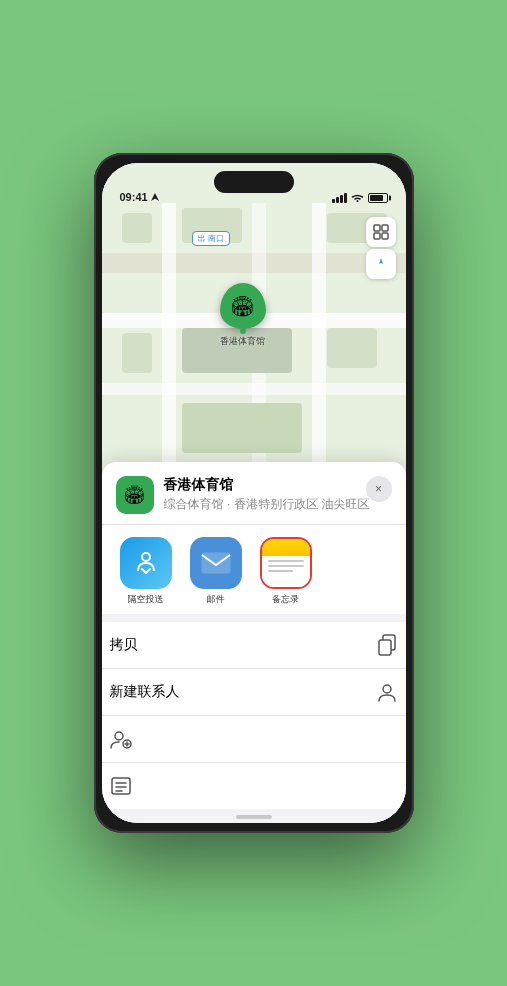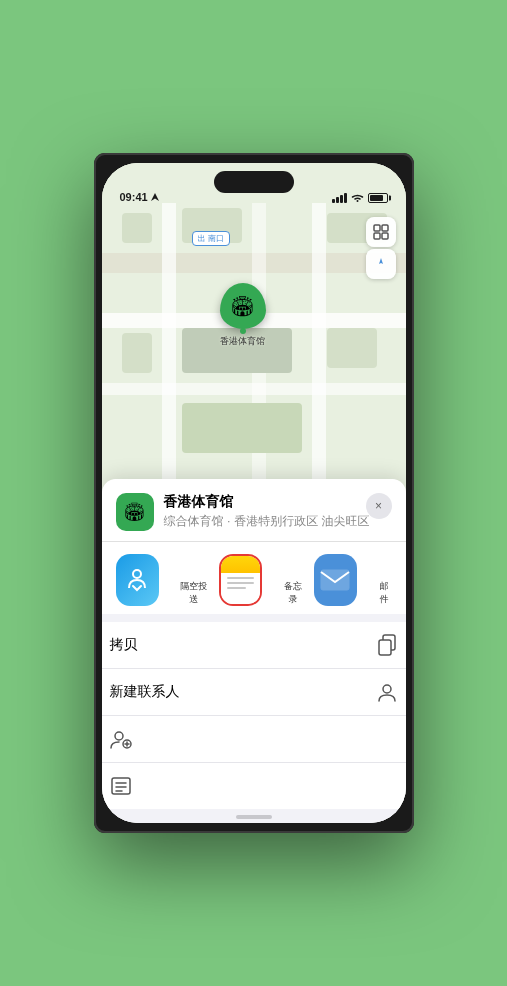--- a/index.html
+++ b/index.html
@@ -8,21 +8,21 @@
       display: flex;
       justify-content: center;
       align-items: center;
       min-height: 100vh;
       font-family: -apple-system, 'PingFang SC', 'Helvetica Neue', sans-serif;
     }
     .phone-frame {
       width: 320px;
       height: 680px;
       background: #1a1a1a;
-      border-radius: 11px;
+      border-radius: 28px;
       position: relative;
       box-shadow: 0 30px 80px rgba(0,0,0,0.5), inset 0 0 0 2px #3a3a3a;
       overflow: hidden;
     }
     .phone-screen {
       position: absolute;
       top: 10px; left: 8px; right: 8px; bottom: 10px;
       background: #e8f0e0;
       border-radius: 36px;
       overflow: hidden;
@@ -293,23 +293,23 @@
       background: #fff;
       border-top: 0.5px solid #e0e0e0;
     }
     .apps-row {
       display: flex;
       gap: 10px;
       overflow-x: auto;
     }
     .app-item {
       display: flex;
-      flex-direction: row;
-      align-items: flex-end;
-      gap: 20px;
+      flex-direction: column;
+      align-items: center;
+      gap: 4px;
       min-width: 60px;
       cursor: pointer;
     }
     .app-icon {
       width: 52px;
       height: 52px;
       border-radius: 14px;
       display: flex;
       align-items: center;
       justify-content: center;
@@ -465,44 +465,44 @@
             <div class="app-icon airdrop">
               <svg width="28" height="28" viewBox="0 0 28 28">
                   <circle cx="14" cy="8" r="4" fill="none" stroke="white" stroke-width="2"></circle>
                   <path d="M6 22 Q6 14 14 14 Q22 14 22 22" fill="none" stroke="white" stroke-width="2"></path>
                   <path d="M10 20 L14 24 L18 20" fill="none" stroke="white" stroke-width="2" stroke-linecap="round"></path>
                 </svg>
             </div>
             <span class="app-label">隔空投送</span>
           </div>
 
+
+          <div class="app-item">
+            <div class="app-icon mail">
+              <svg width="32" height="24" viewBox="0 0 32 24">
+                  <rect x="2" y="2" width="28" height="20" rx="2" fill="white" opacity="0.2" stroke="white" stroke-width="1"></rect>
+                  <path d="M2 4 L16 14 L30 4" fill="none" stroke="white" stroke-width="2"></path>
+                </svg>
+            </div>
+            <span class="app-label">邮件</span>
+          </div>
 
           <div class="app-item">
             <div style="width:52px; height:52px; border-radius:14px; border:2px solid #e53935; overflow:hidden; background:#fff;">
               <div style="width:100%; height:35%; background:linear-gradient(to bottom, #ffd60a, #ffc200); display:flex; align-items:center; justify-content:center;">
               </div>
               <div style="background:#fff; padding:4px 6px; display:flex; flex-direction:column; gap:3px; height:65%;">
                 <div class="notes-line"></div>
                 <div class="notes-line"></div>
                 <div class="notes-line" style="width:70%;"></div>
               </div>
             </div>
             <span class="app-label">备忘录</span>
           </div>
 
-          <div class="app-item">
-            <div class="app-icon mail">
-              <svg width="32" height="24" viewBox="0 0 32 24">
-                  <rect x="2" y="2" width="28" height="20" rx="2" fill="white" opacity="0.2" stroke="white" stroke-width="1"></rect>
-                  <path d="M2 4 L16 14 L30 4" fill="none" stroke="white" stroke-width="2"></path>
-                </svg>
-            </div>
-            <span class="app-label">邮件</span>
-          </div>
-
         </div>
       </div>
 
       <div class="action-list">
 
         <div class="action-item">
           <span class="action-label">拷贝</span>
           <svg width="22" height="22" viewBox="0 0 22 22">
             <rect x="7" y="1" width="12" height="15" rx="2" fill="none" stroke="#555" stroke-width="1.5"></rect>
             <rect x="3" y="6" width="12" height="15" rx="2" fill="white" stroke="#555" stroke-width="1.5"></rect>

